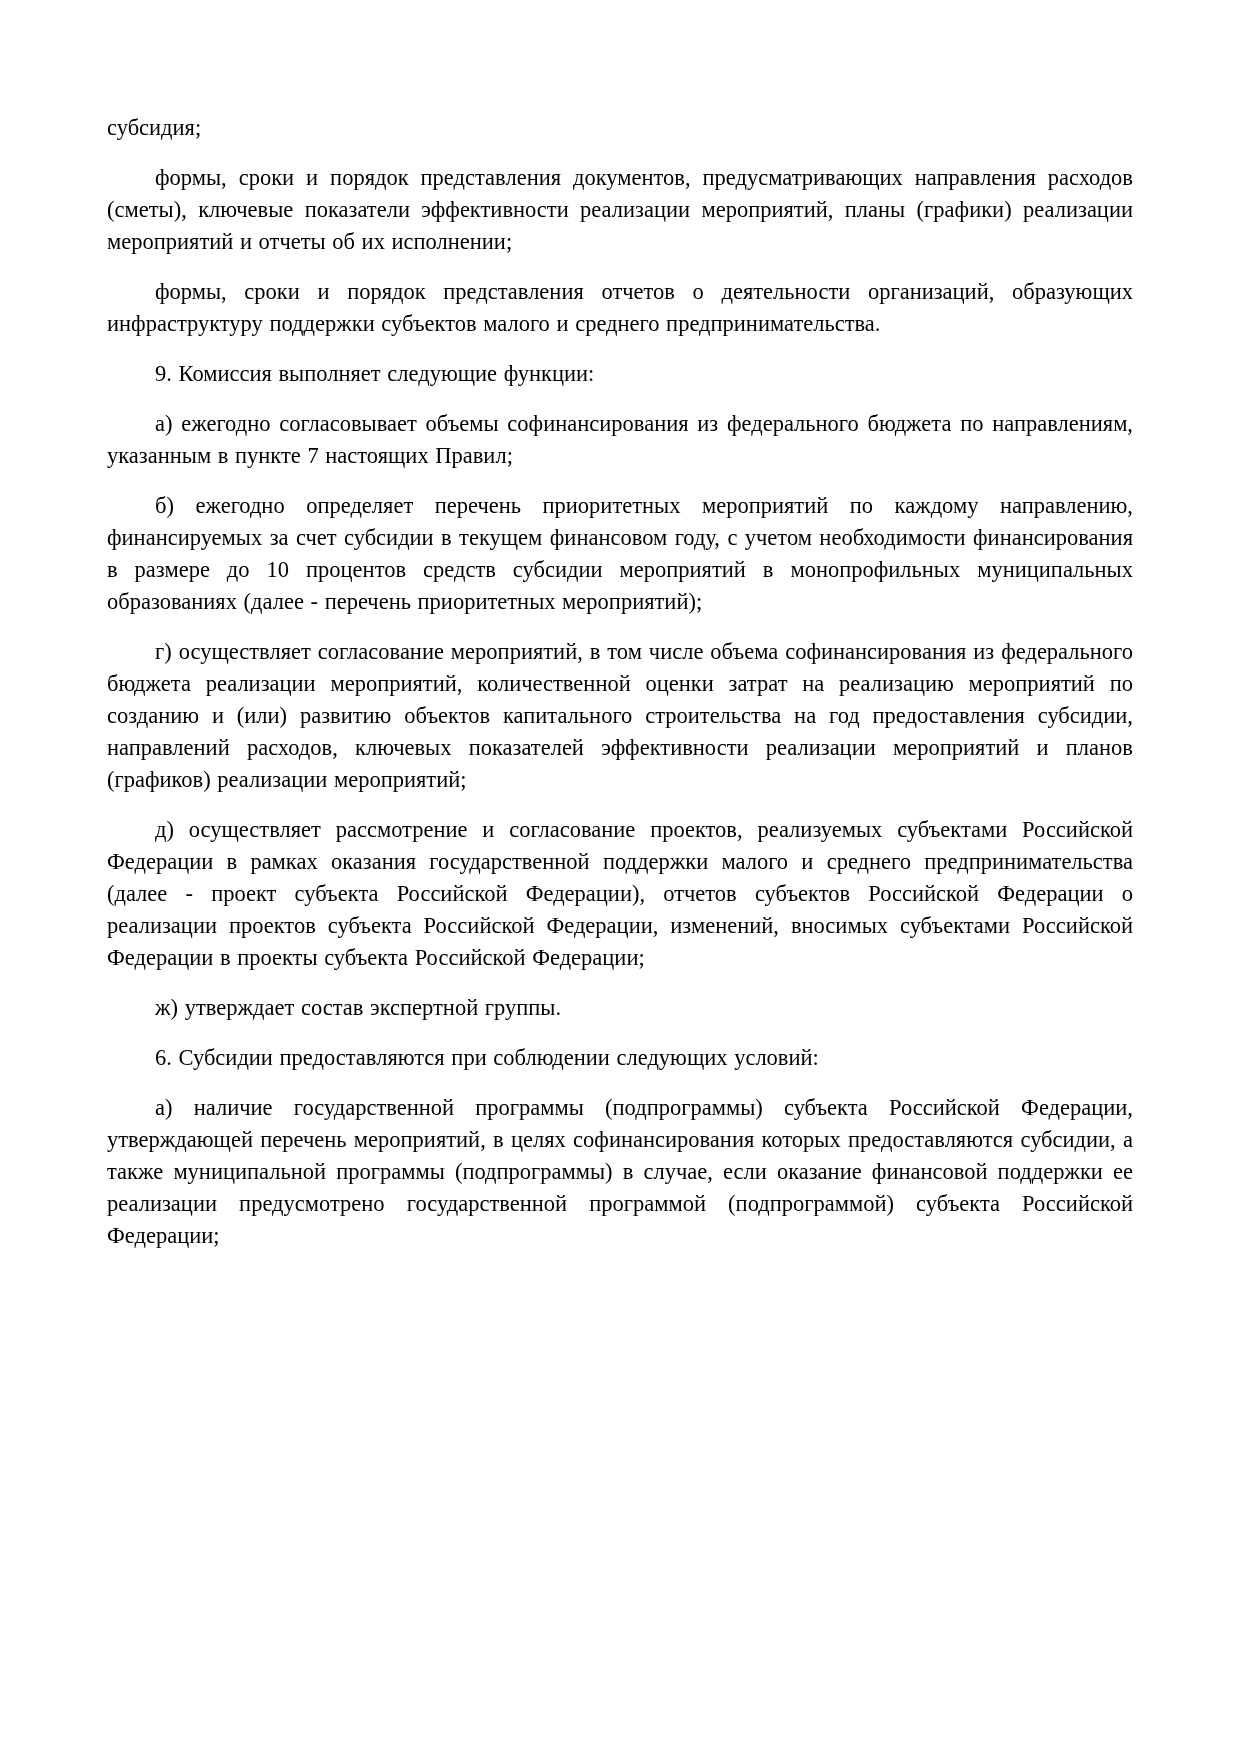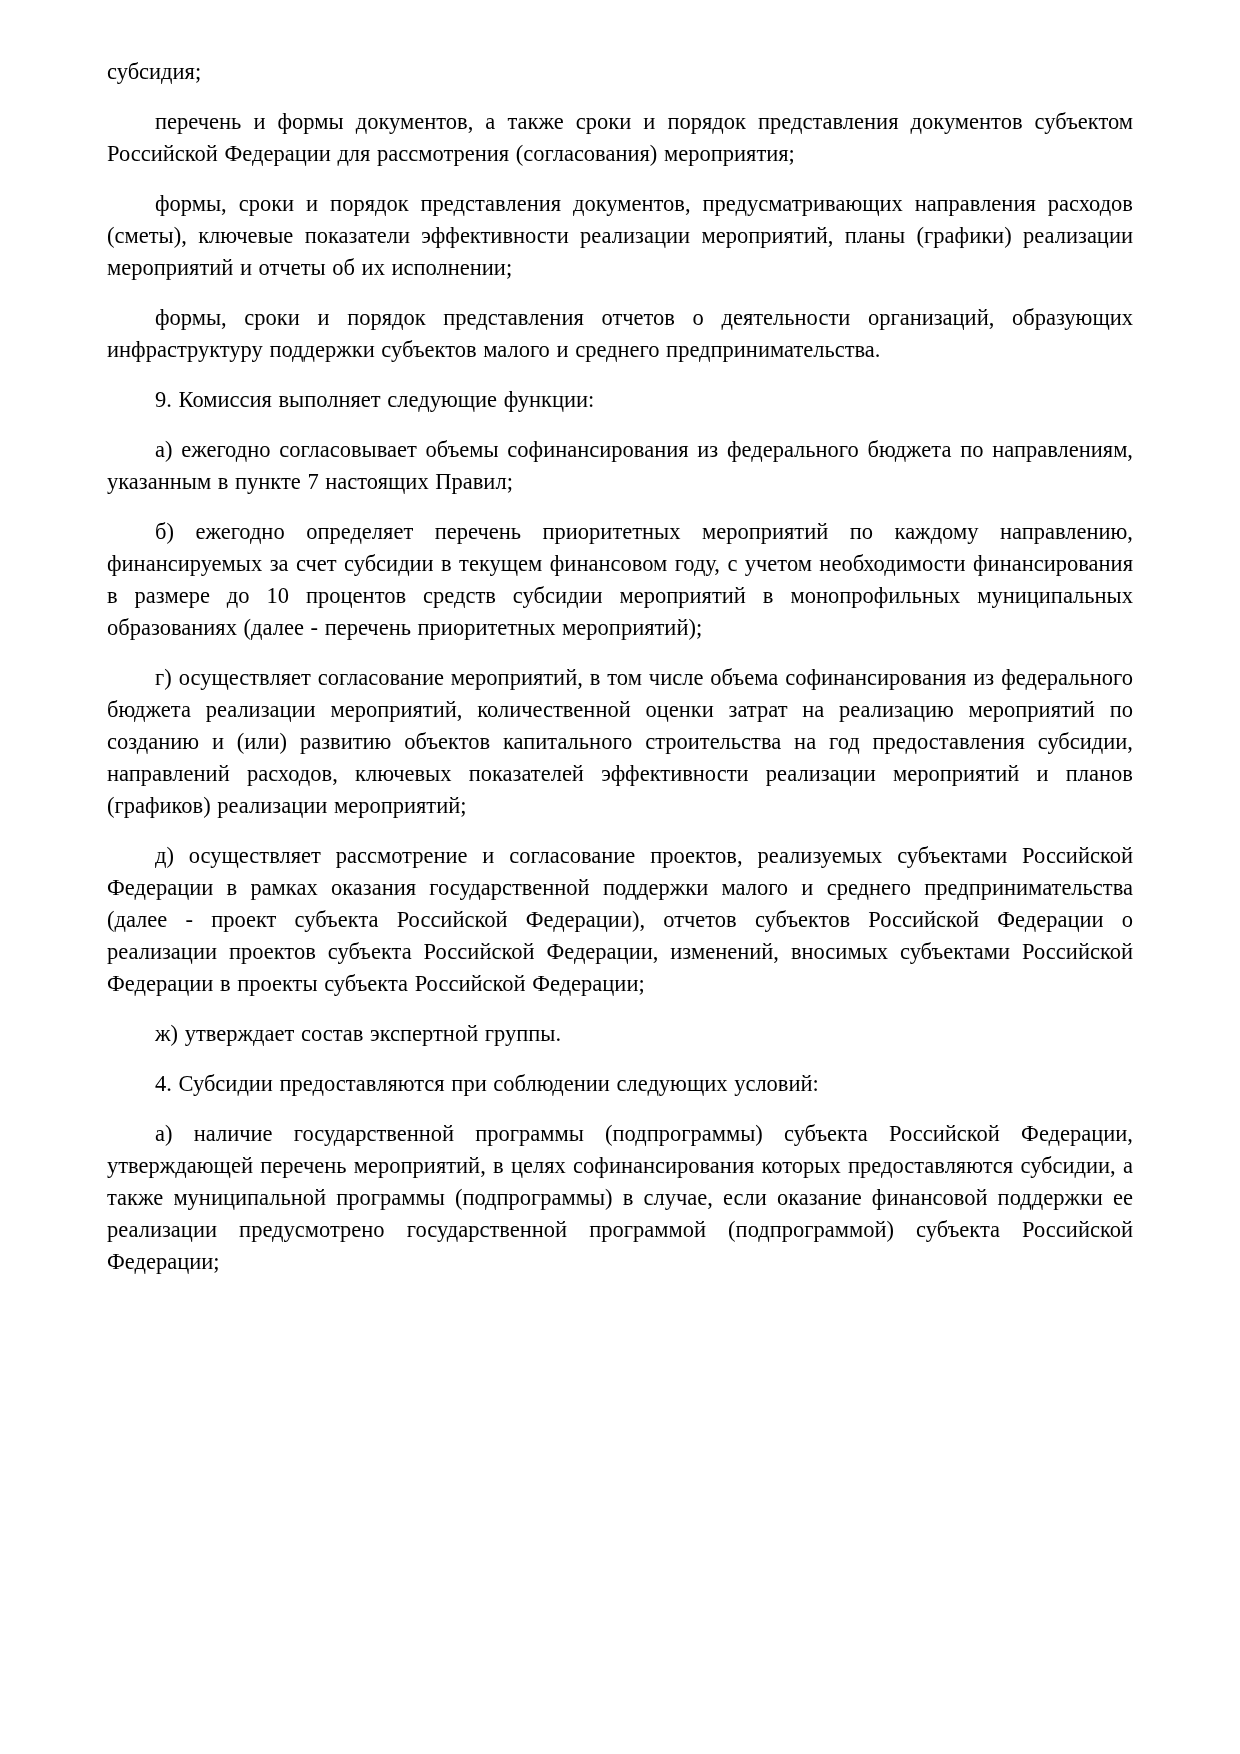--- a/index.html
+++ b/index.html
@@ -10,21 +10,21 @@
   body {
     width: 1240px;
     height: 1754px;
     overflow: hidden;
     font-family: "Liberation Serif", "DejaVu Serif", serif;
   }
   .page {
     box-sizing: border-box;
     width: 1240px;
     height: 1754px;
-    padding: 56px 107px 60px 107px;
+    padding: 112px 107px 60px 107px;
     background: #ffffff;
     color: #000000;
   }
   .para {
     margin: 0 0 18px 0;
     font-size: 22.5px;
     line-height: 32px;
     text-align: justify;
     text-align-last: left;
     word-spacing: 1px;
@@ -32,24 +32,23 @@
   }
   .para.indent {
     text-indent: 48px;
   }
 </style>
 </head>
 <body>
 
 <div class="page">
   <p class="para">субсидия;</p>
-  <p class="para indent">перечень и формы документов, а также сроки и порядок представления документов субъектом Российской Федерации для рассмотрения (согласования) мероприятия;</p>
   <p class="para indent">формы, сроки и порядок представления документов, предусматривающих направления расходов (сметы), ключевые показатели эффективности реализации мероприятий, планы (графики) реализации мероприятий и отчеты об их исполнении;</p>
   <p class="para indent">формы, сроки и порядок представления отчетов о деятельности организаций, образующих инфраструктуру поддержки субъектов малого и среднего предпринимательства.</p>
   <p class="para indent">9. Комиссия выполняет следующие функции:</p>
   <p class="para indent">а) ежегодно согласовывает объемы софинансирования из федерального бюджета по направлениям, указанным в пункте 7 настоящих Правил;</p>
   <p class="para indent">б) ежегодно определяет перечень приоритетных мероприятий по каждому направлению, финансируемых за счет субсидии в текущем финансовом году, с учетом необходимости финансирования в размере до 10 процентов средств субсидии мероприятий в монопрофильных муниципальных образованиях (далее - перечень приоритетных мероприятий);</p>
   <p class="para indent">г) осуществляет согласование мероприятий, в том числе объема софинансирования из федерального бюджета реализации мероприятий, количественной оценки затрат на реализацию мероприятий по созданию и (или) развитию объектов капитального строительства на год предоставления субсидии, направлений расходов, ключевых показателей эффективности реализации мероприятий и планов (графиков) реализации мероприятий;</p>
   <p class="para indent">д) осуществляет рассмотрение и согласование проектов, реализуемых субъектами Российской Федерации в рамках оказания государственной поддержки малого и среднего предпринимательства (далее - проект субъекта Российской Федерации), отчетов субъектов Российской Федерации о реализации проектов субъекта Российской Федерации, изменений, вносимых субъектами Российской Федерации в проекты субъекта Российской Федерации;</p>
   <p class="para indent">ж) утверждает состав экспертной группы.</p>
-  <p class="para indent">4. Субсидии предоставляются при соблюдении следующих условий:</p>
+  <p class="para indent">6. Субсидии предоставляются при соблюдении следующих условий:</p>
   <p class="para indent">а) наличие государственной программы (подпрограммы) субъекта Российской Федерации, утверждающей перечень мероприятий, в целях софинансирования которых предоставляются субсидии, а также муниципальной программы (подпрограммы) в случае, если оказание финансовой поддержки ее реализации предусмотрено государственной программой (подпрограммой) субъекта Российской Федерации;</p>
 </div>
 
 </body></html>

